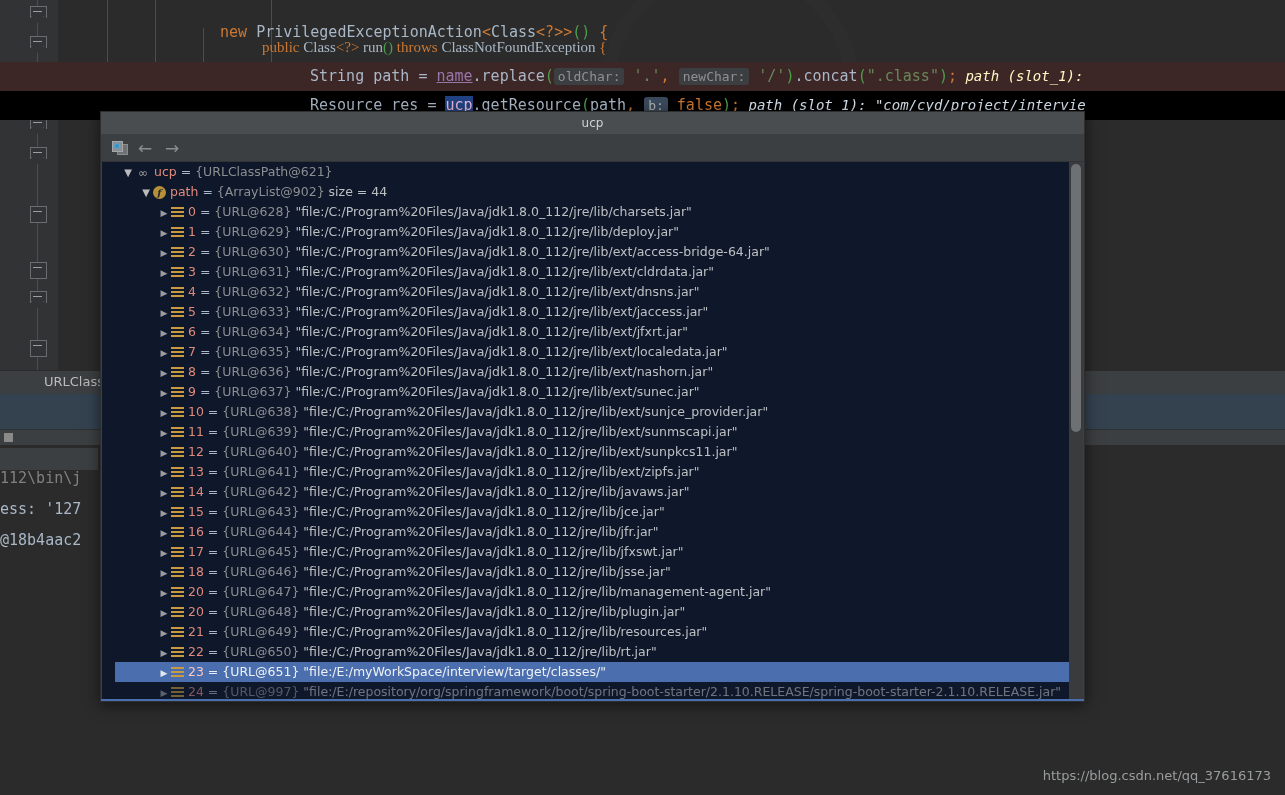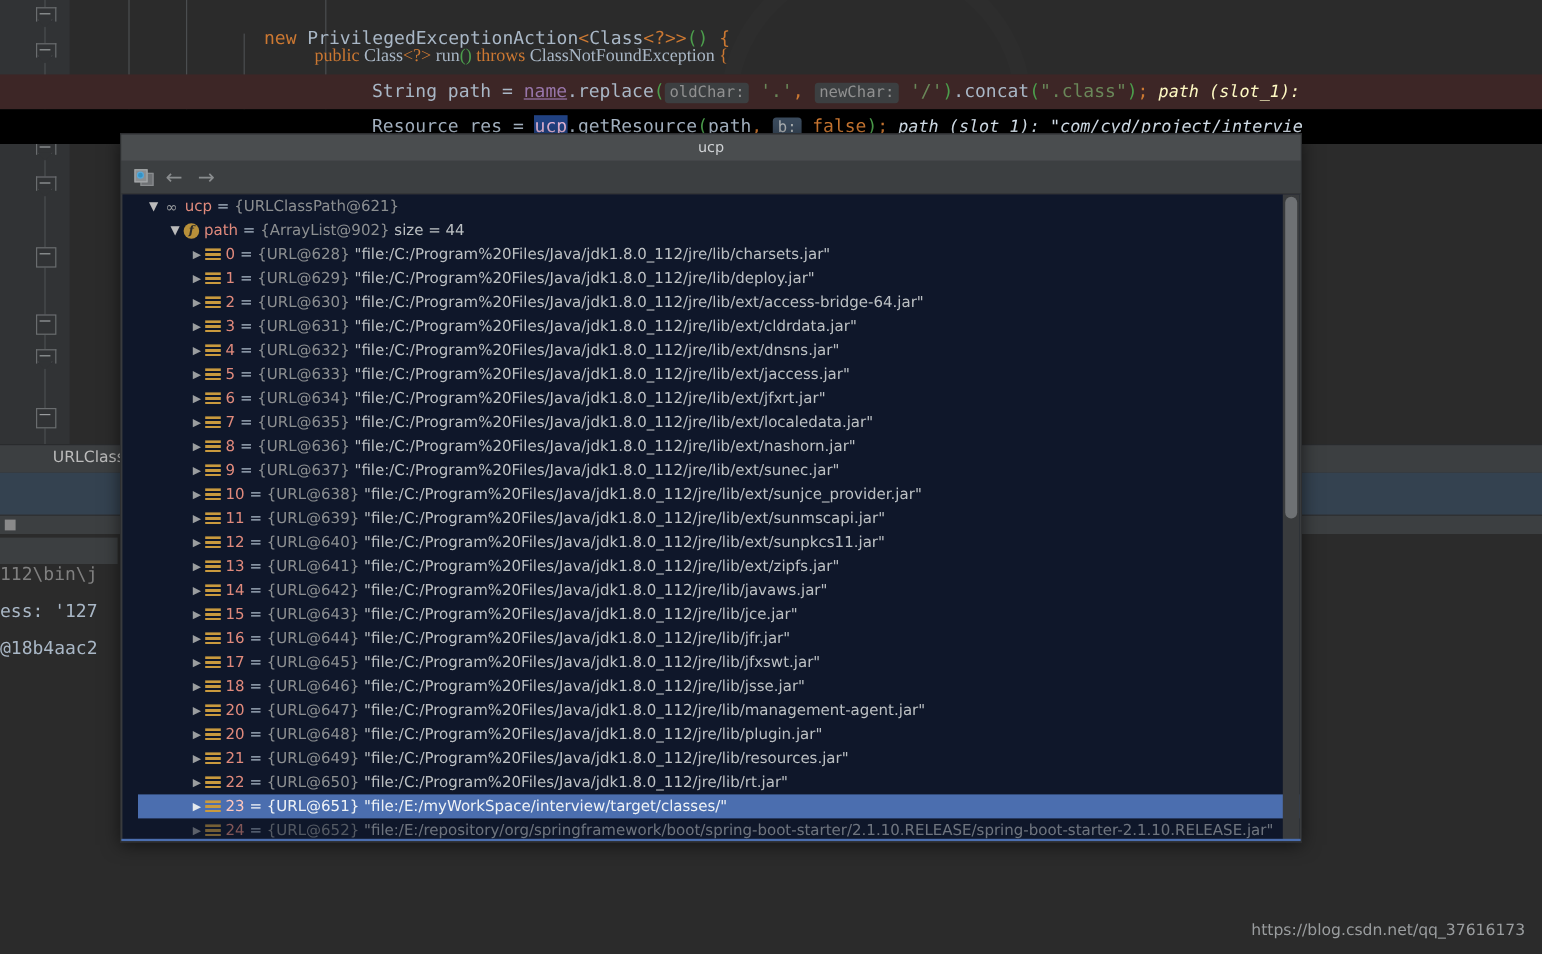--- a/index.html
+++ b/index.html
@@ -365,21 +365,21 @@
           <div class="trow ind2"><span class="twist">▶</span><span class="ico-list"></span> <span class="nm-idx">14</span><span class="eq"> = </span><span class="ref">{URL@642}</span><span class="val"> "file:/C:/Program%20Files/Java/jdk1.8.0_112/jre/lib/javaws.jar"</span></div>
           <div class="trow ind2"><span class="twist">▶</span><span class="ico-list"></span> <span class="nm-idx">15</span><span class="eq"> = </span><span class="ref">{URL@643}</span><span class="val"> "file:/C:/Program%20Files/Java/jdk1.8.0_112/jre/lib/jce.jar"</span></div>
           <div class="trow ind2"><span class="twist">▶</span><span class="ico-list"></span> <span class="nm-idx">16</span><span class="eq"> = </span><span class="ref">{URL@644}</span><span class="val"> "file:/C:/Program%20Files/Java/jdk1.8.0_112/jre/lib/jfr.jar"</span></div>
           <div class="trow ind2"><span class="twist">▶</span><span class="ico-list"></span> <span class="nm-idx">17</span><span class="eq"> = </span><span class="ref">{URL@645}</span><span class="val"> "file:/C:/Program%20Files/Java/jdk1.8.0_112/jre/lib/jfxswt.jar"</span></div>
           <div class="trow ind2"><span class="twist">▶</span><span class="ico-list"></span> <span class="nm-idx">18</span><span class="eq"> = </span><span class="ref">{URL@646}</span><span class="val"> "file:/C:/Program%20Files/Java/jdk1.8.0_112/jre/lib/jsse.jar"</span></div>
           <div class="trow ind2"><span class="twist">▶</span><span class="ico-list"></span> <span class="nm-idx">20</span><span class="eq"> = </span><span class="ref">{URL@647}</span><span class="val"> "file:/C:/Program%20Files/Java/jdk1.8.0_112/jre/lib/management-agent.jar"</span></div>
           <div class="trow ind2"><span class="twist">▶</span><span class="ico-list"></span> <span class="nm-idx">20</span><span class="eq"> = </span><span class="ref">{URL@648}</span><span class="val"> "file:/C:/Program%20Files/Java/jdk1.8.0_112/jre/lib/plugin.jar"</span></div>
           <div class="trow ind2"><span class="twist">▶</span><span class="ico-list"></span> <span class="nm-idx">21</span><span class="eq"> = </span><span class="ref">{URL@649}</span><span class="val"> "file:/C:/Program%20Files/Java/jdk1.8.0_112/jre/lib/resources.jar"</span></div>
           <div class="trow ind2"><span class="twist">▶</span><span class="ico-list"></span> <span class="nm-idx">22</span><span class="eq"> = </span><span class="ref">{URL@650}</span><span class="val"> "file:/C:/Program%20Files/Java/jdk1.8.0_112/jre/lib/rt.jar"</span></div>
           <div class="trow ind2 selected"><span class="twist">▶</span><span class="ico-list"></span> <span class="nm-idx">23</span><span class="eq"> = </span><span class="ref">{URL@651}</span><span class="val"> "file:/E:/myWorkSpace/interview/target/classes/"</span></div>
-          <div class="trow ind2 partial"><span class="twist">▶</span><span class="ico-list"></span> <span class="nm-idx">24</span><span class="eq"> = </span><span class="ref">{URL@652}</span><span class="val"> "file:/E:/repository/org/springframework/boot/spring-boot-starter/2.1.10.RELEASE/spring-boot-starter-2.1.10.RELEASE.jar"</span></div>
+          <div class="trow ind2 partial"><span class="twist">▶</span><span class="ico-list"></span> <span class="nm-idx">24</span><span class="eq"> = </span><span class="ref">{URL@997}</span><span class="val"> "file:/E:/repository/org/springframework/boot/spring-boot-starter/2.1.10.RELEASE/spring-boot-starter-2.1.10.RELEASE.jar"</span></div>
         </div>
     </div>
 
     <div class="vscroll-track"></div>
     <div class="vscroll"></div>
     <div class="popup-hscroll"></div>
   </div>
 
   <div class="watermark">https://blog.csdn.net/qq_37616173</div>
 </div>

